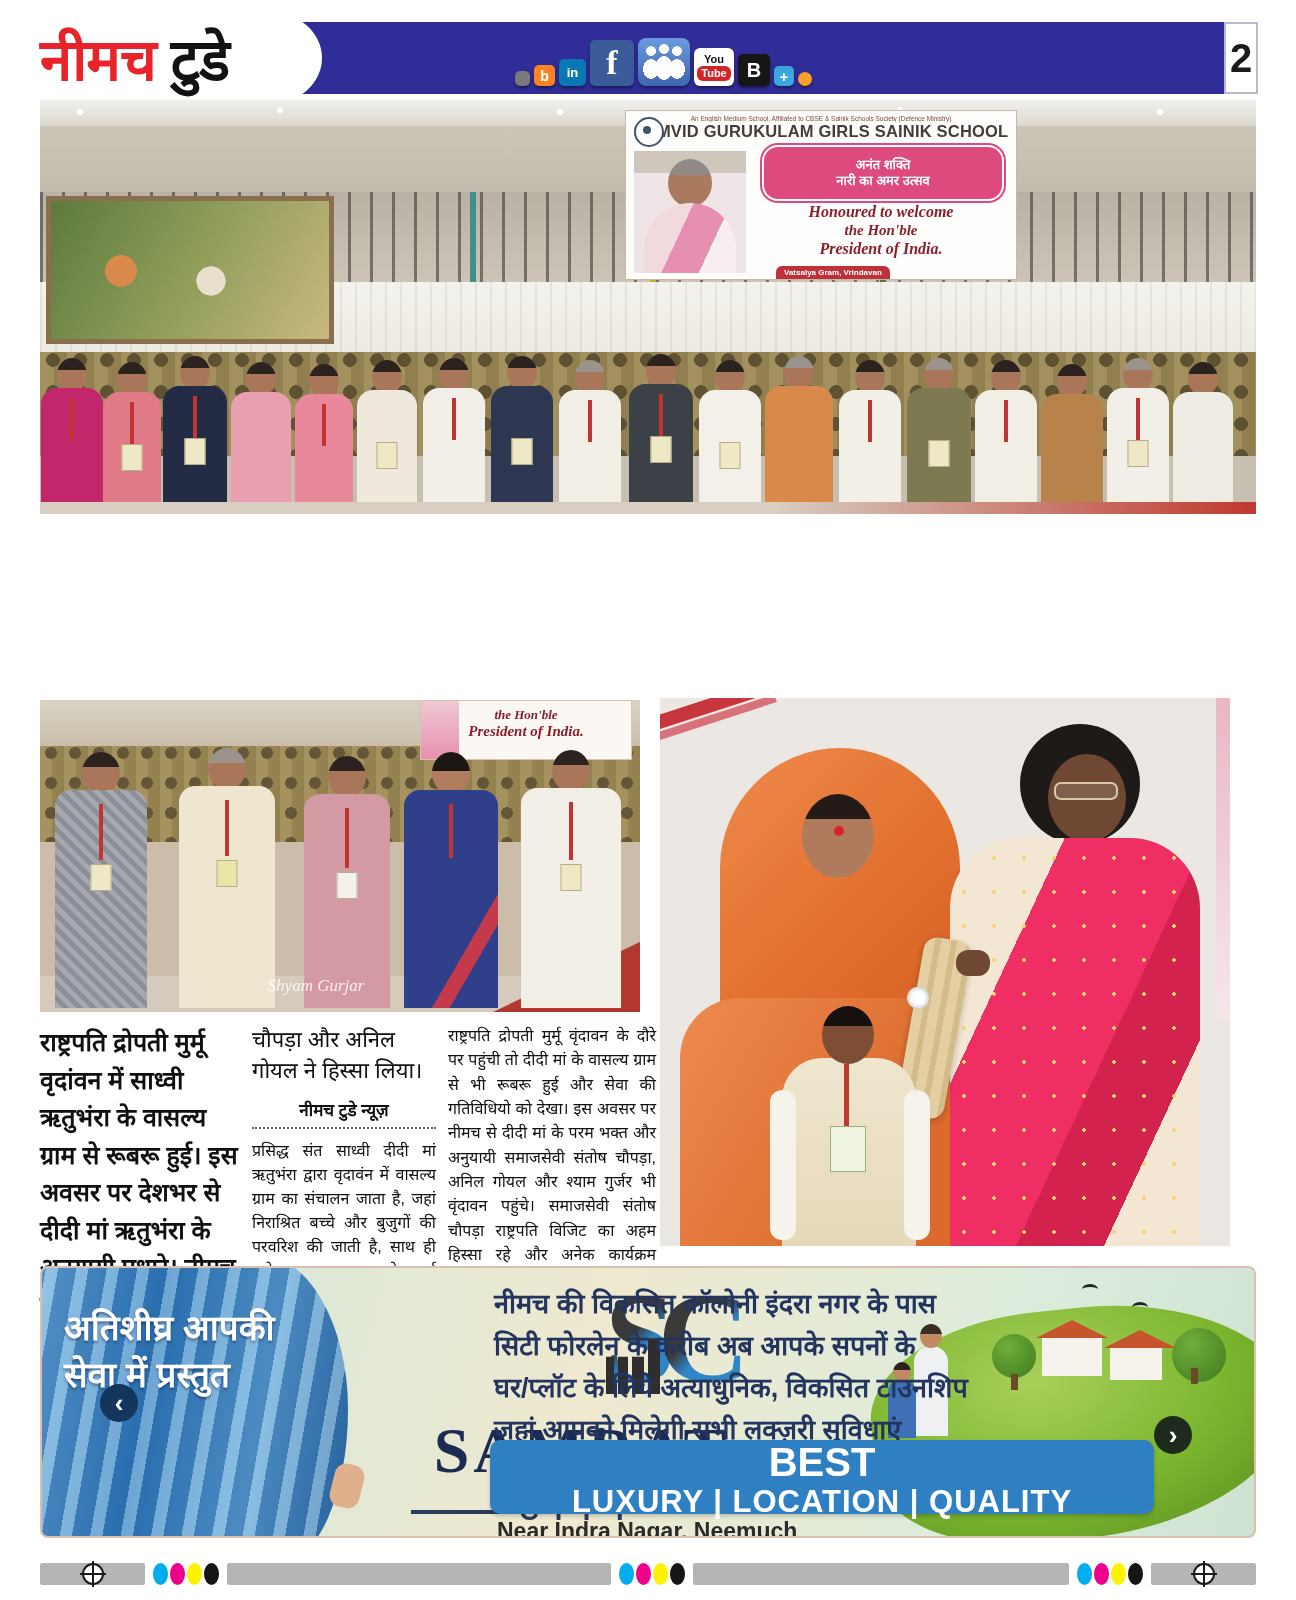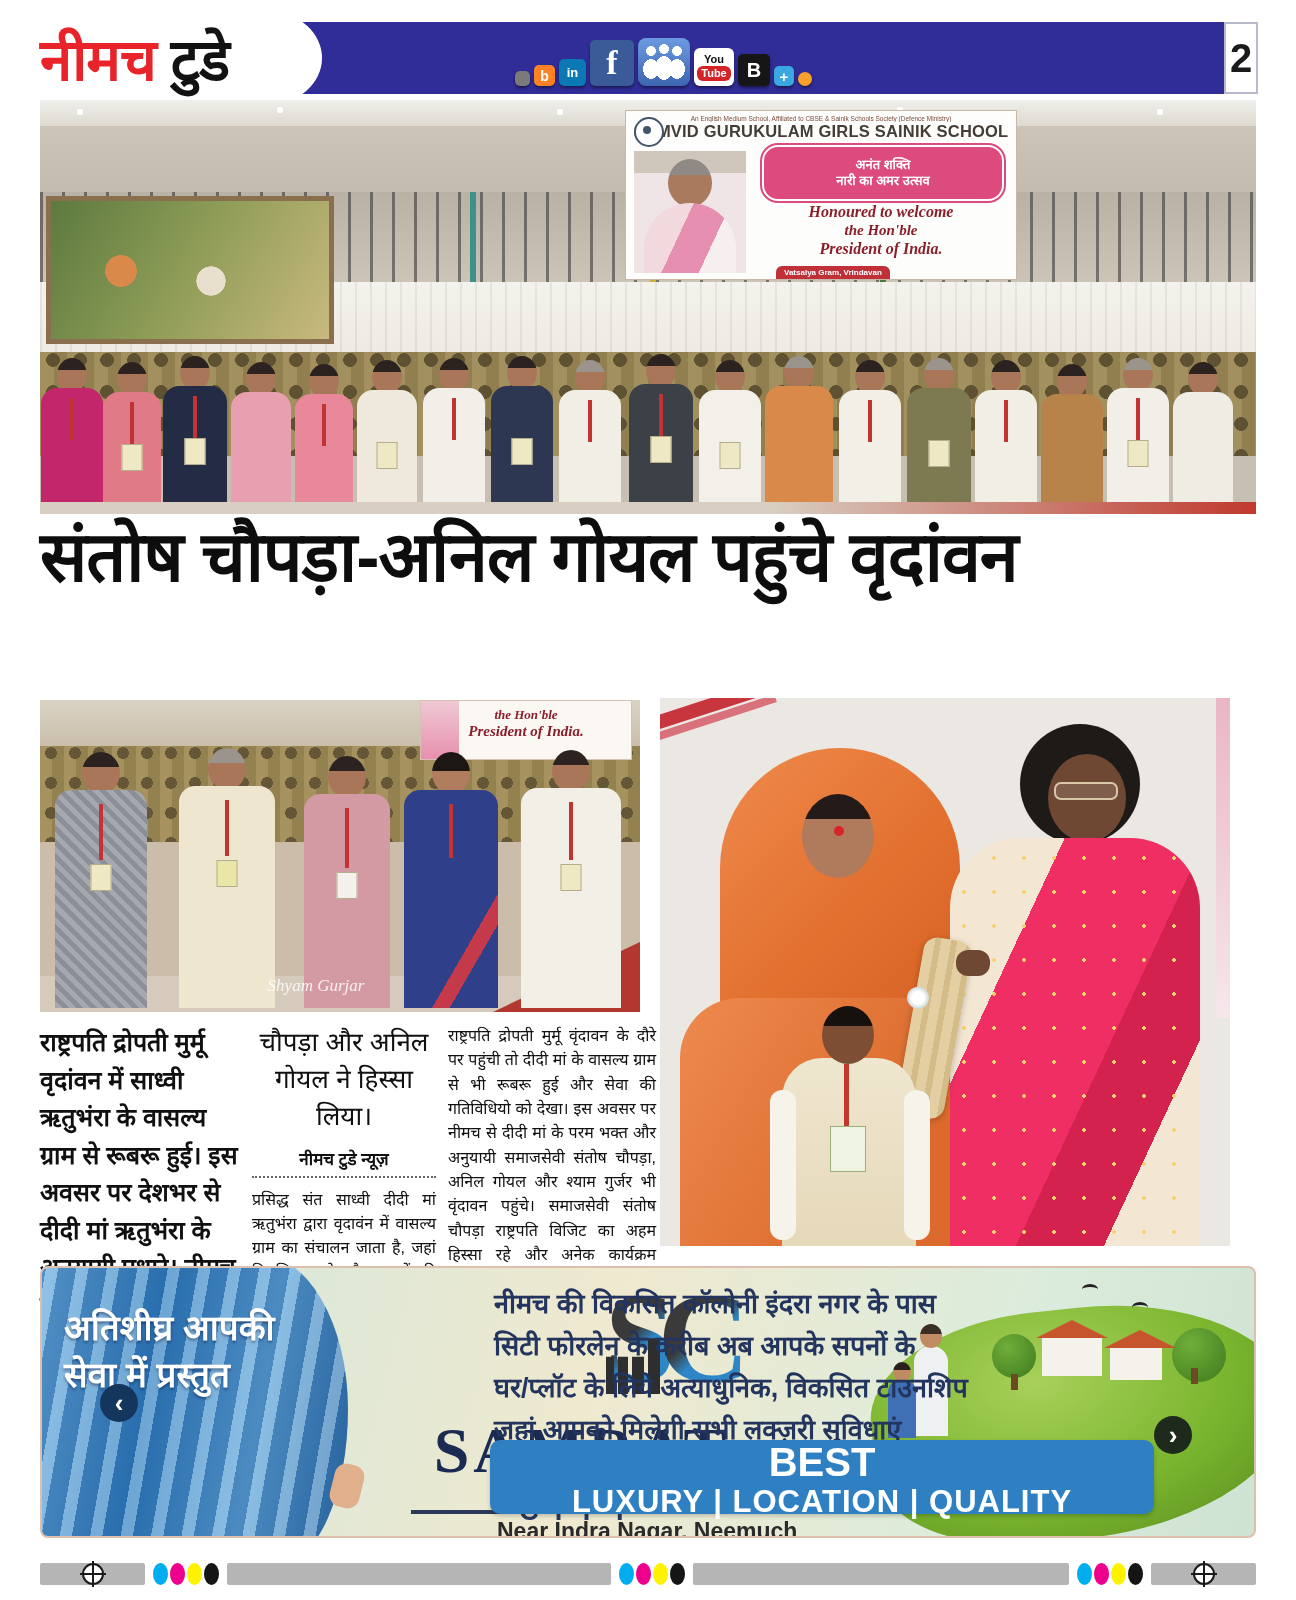--- a/index.html
+++ b/index.html
@@ -147,21 +147,21 @@
   .im-vest{position:absolute;left:12px;top:52px;width:134px;height:188px;border-radius:40px 40px 0 0;
       background:linear-gradient(180deg,#efe6cf,#e6d9ba);}
   .im-sleeve-l{position:absolute;left:0px;top:84px;width:26px;height:150px;border-radius:12px;background:#f6f3ea;}
   .im-sleeve-r{position:absolute;right:0px;top:84px;width:26px;height:150px;border-radius:12px;background:#f6f3ea;}
   .im-lan{position:absolute;left:74px;top:58px;width:5px;height:70px;background:#c0392e;}
   .im-badge{position:absolute;left:60px;top:120px;width:34px;height:44px;background:#eef3e2;border:1px solid #9bb07a;}
 
   
   .col1{position:absolute;left:40px;top:1024px;width:200px;font-size:25px;line-height:1.5;font-weight:600;color:#101010;}
   .col2{position:absolute;left:252px;top:1024px;width:184px;color:#101010;}
-  .col2-lead{font-size:26px;line-height:1.42;font-weight:500;text-align:center;}
+  .col2-lead{font-size:22px;line-height:1.42;font-weight:500;}
   .byline{font-size:17px;font-weight:800;text-align:center;margin:12px 0 6px 0;}
   .dotrule{border-top:2px dotted #666;height:0;margin:2px 0 10px 0;}
   .col2-body{font-size:16px;line-height:1.5;text-align:justify;}
   .col3{position:absolute;left:448px;top:1024px;width:208px;font-size:16px;line-height:1.52;text-align:justify;color:#101010;}
 
   
   .ad{position:absolute;left:40px;top:1266px;width:1216px;height:272px;border:2px solid #dcbfae;border-radius:8px;
       box-sizing:border-box;overflow:hidden;
       background:linear-gradient(105deg,#cfe7df 0%,#efe9cf 45%,#dcecdc 78%,#cfe3d2 100%);}
   .curtain{position:absolute;left:-24px;top:-14px;width:330px;height:310px;
@@ -370,21 +370,20 @@
         <span class="lan"></span>
         <span class="badge"></span>
       </div>
     <div class="fig" style="left:1132px;height:152px;width:62px;">
         <span class="head"></span>
         <span class="torso" style="width:60px;height:118px;background:#efece4;"></span>
       </div>
     <div class="pm-floor"></div>
   </div>
 
-  <h1 class="headline" style="margin:0;">संतोष चौपड़ा-अनिल गोयल पहुंचे वृदांवन</h1>
 
   <div class="photo-left">
     <div class="pl-blur"></div>
     <div class="pl-crowd"></div>
     <div class="pl-banner">
       <div class="l1">the Hon'ble</div>
       <div class="l2">President of India.</div>
     </div>
     <div class="pl-floor"></div>
     <div class="pl-carpet"></div>

